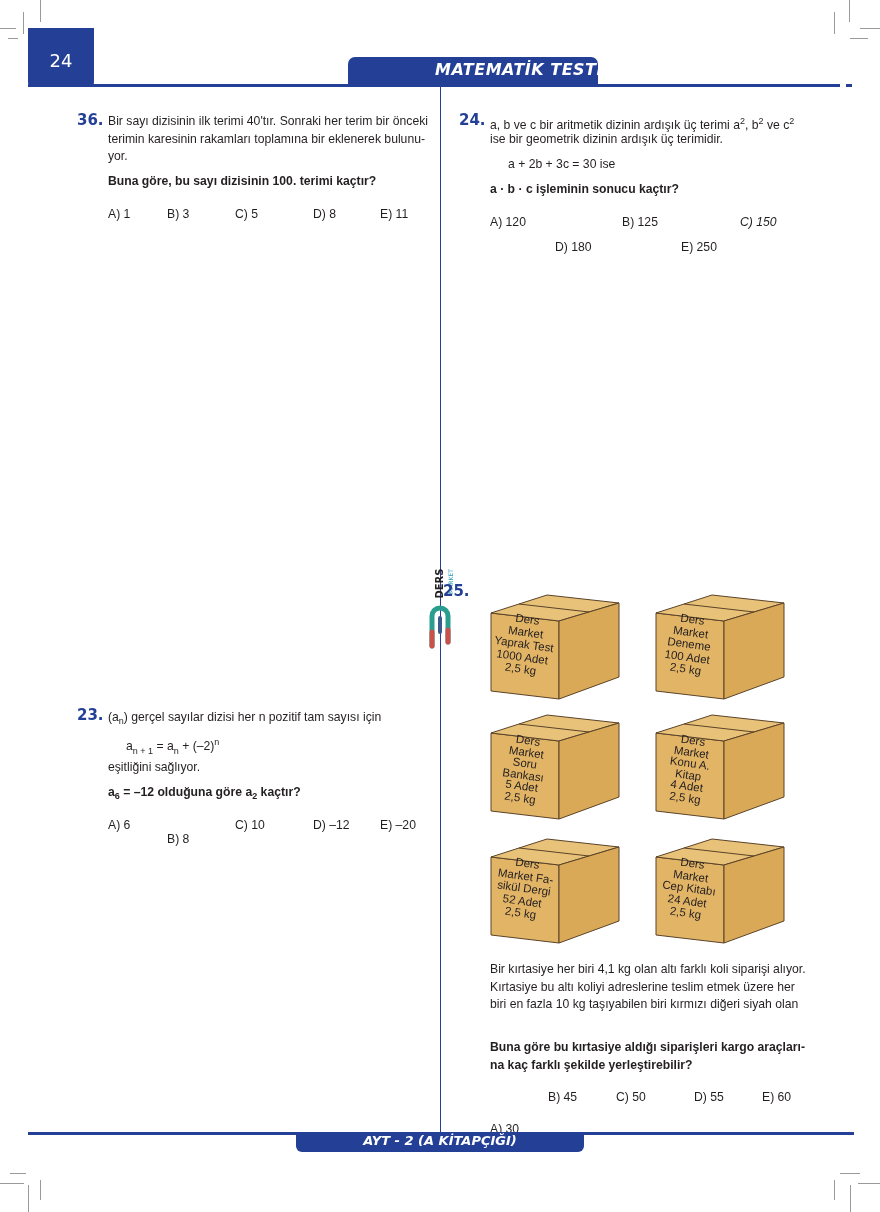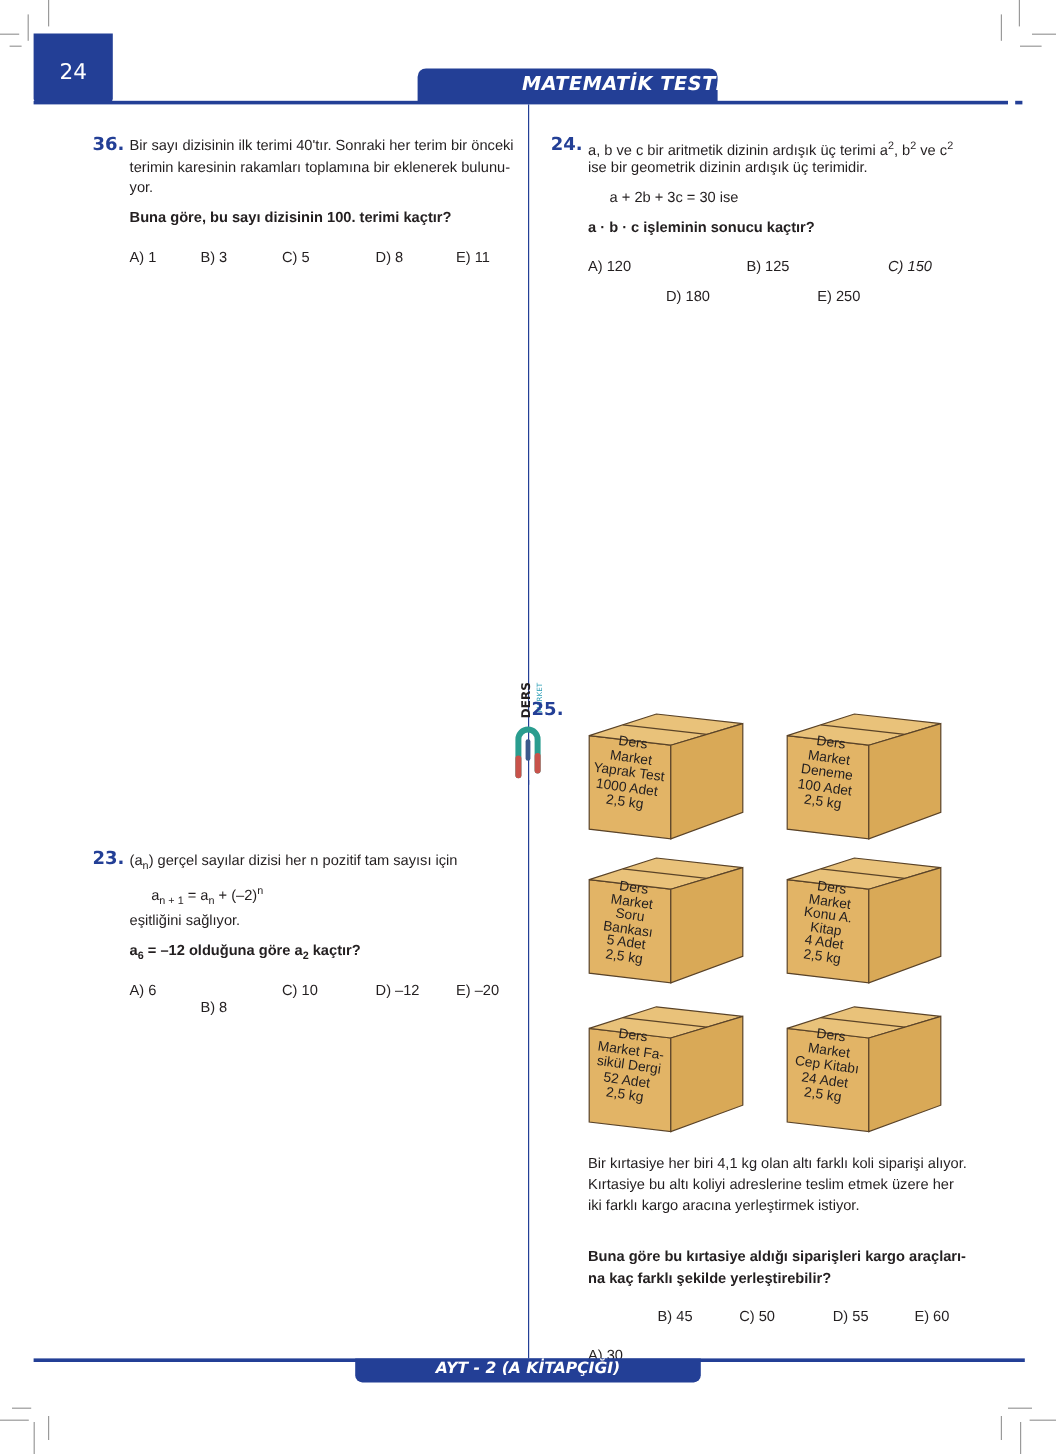--- a/index.html
+++ b/index.html
@@ -223,21 +223,21 @@
     <div class="box-label">Ders
 Market
 Cep Kitabı
 24 Adet
 2,5 kg</div>
   </div>
 
   <div class="q-text" style="left:490px;top:961px;width:320px;">
     <div>Bir kırtasiye her biri 4,1 kg olan altı farklı koli siparişi alıyor.</div>
     <div>Kırtasiye bu altı koliyi adreslerine teslim etmek üzere her</div>
-    <div>iki farklı kargo aracına yerleştirmek istiyor.</div>
+    <div>biri en fazla 10 kg taşıyabilen biri kırmızı diğeri siyah olan</div>
   </div>
   <div class="q-text bold" style="left:490px;top:1039px;width:320px;">
     <div>Buna göre bu kırtasiye aldığı siparişleri kargo araçları-</div>
     <div>na kaç farklı şekilde yerleştirebilir?</div>
   </div>
   <div class="opt" style="left:490px;top:1090px;margin-top:32px;">A) 30</div>
   <div class="opt" style="left:548px;top:1090px;">B) 45</div>
   <div class="opt" style="left:616px;top:1090px;">C) 50</div>
   <div class="opt" style="left:694px;top:1090px;">D) 55</div>
   <div class="opt" style="left:762px;top:1090px;">E) 60</div>

